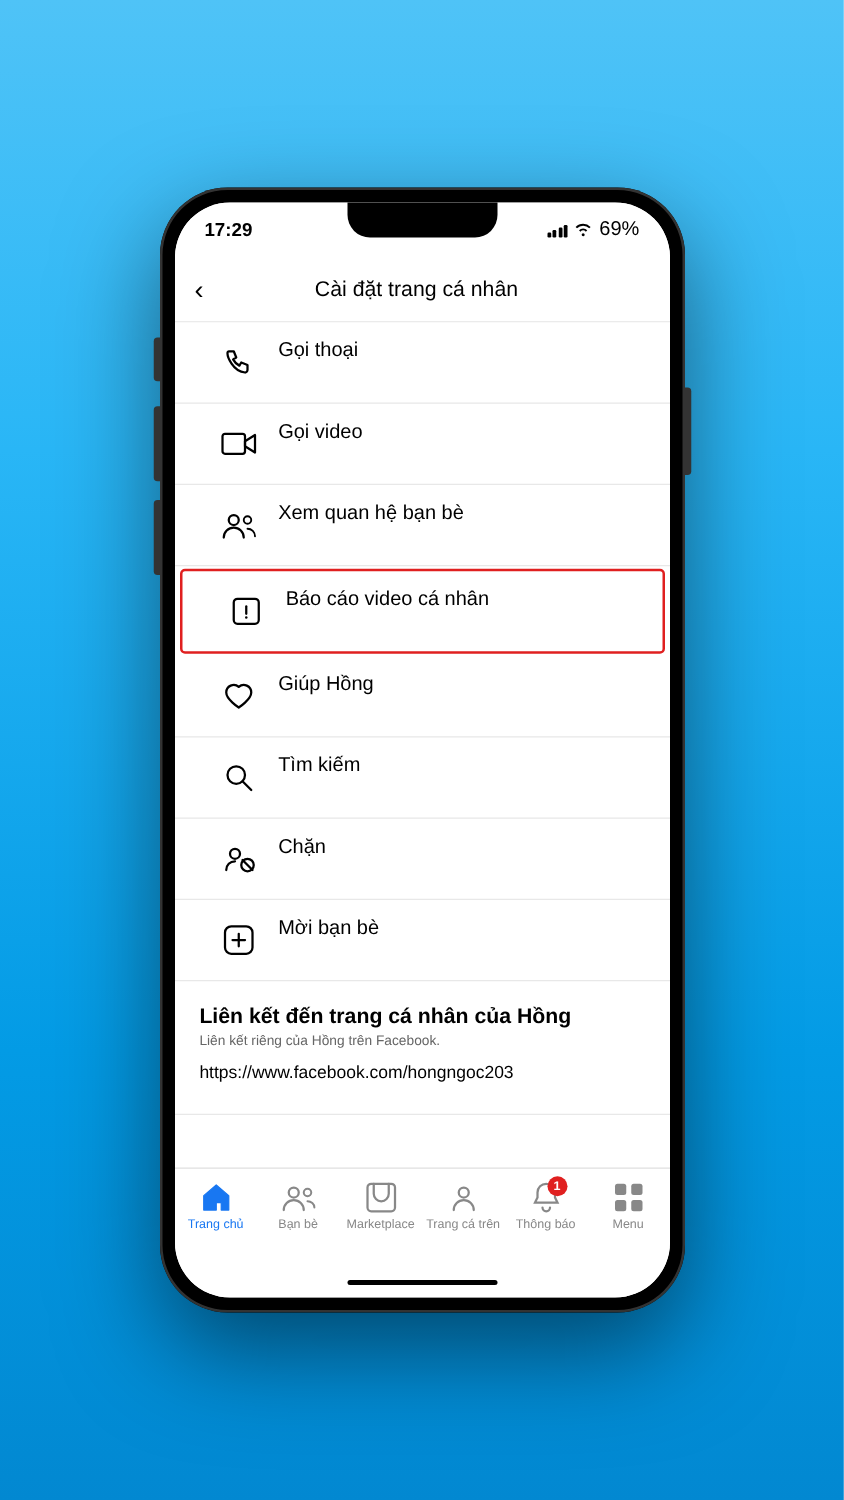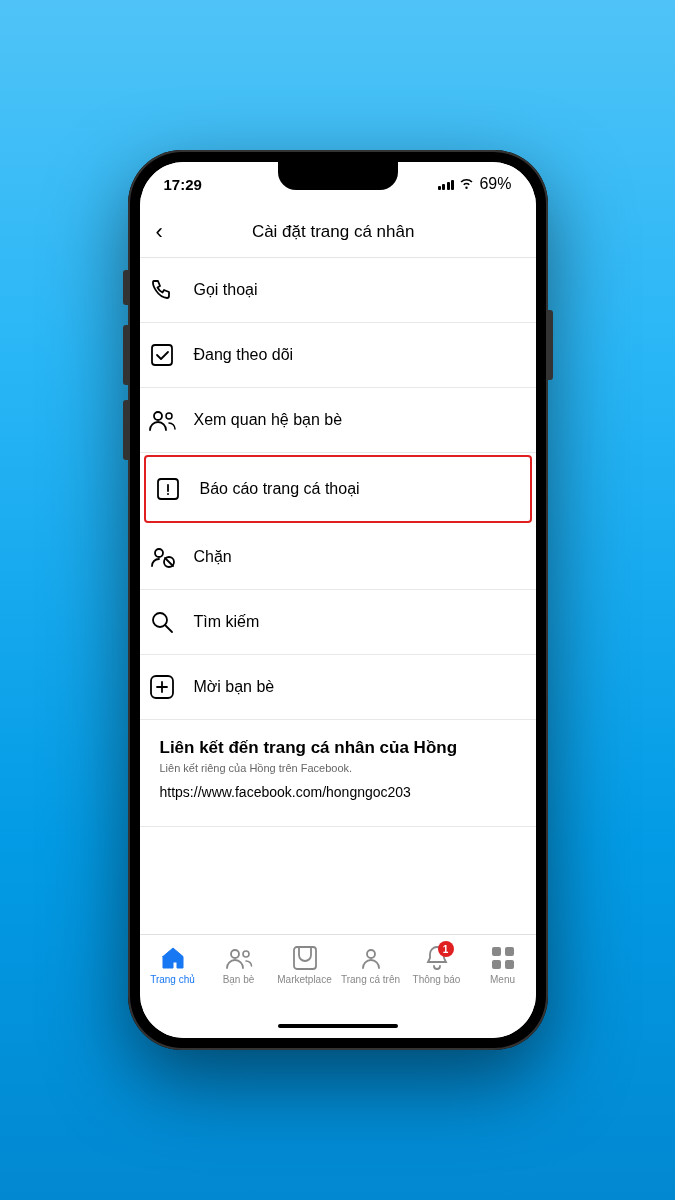--- a/index.html
+++ b/index.html
@@ -125,22 +125,21 @@
 
     
     .menu-list {
       flex: 1;
       overflow-y: auto;
       background: #fff;
     }
 
     .menu-item {
       display: flex;
-      align-items: center;
-      padding: 14px 4px;
+      padding: 14px 33px;
       border-bottom: 1px solid #e8e8e8;
       cursor: pointer;
       position: relative;
     }
 
     .menu-item.highlighted {
       border: 2.5px solid #e02020;
       margin: 2px 4px;
       border-radius: 4px;
     }
@@ -343,30 +342,30 @@
 
       <div class="menu-item">
         <div class="menu-icon">
           <svg width="26" height="26" viewBox="0 0 26 26" fill="none" stroke="#000" stroke-width="1.8">
             <path d="M5 4h4l2 5-2.5 1.5c1 2 3 4 5 5L15 13l5 2v4c0 1-1 2-2 2C8 20 4 8 4 6c0-1 0-2 1-2z" stroke-linecap="round" stroke-linejoin="round"></path>
           </svg>
         </div>
         <span class="menu-label">Gọi thoại</span>
       </div>
 
-
-      <div class="menu-item">
-        <div class="menu-icon">
-          <svg width="26" height="26" viewBox="0 0 26 26" fill="none" stroke="#000" stroke-width="1.8">
-            <rect x="3" y="3" width="20" height="20" rx="3"></rect>
-            <path d="M8 13l4 4 7-7" stroke-linecap="round" stroke-linejoin="round"></path>
-          </svg>
-        </div>
-        <span class="menu-label">Đang theo dõi</span>
-      </div>
+      <div class="menu-item">
+        <div class="menu-icon">
+          <svg width="28" height="22" viewBox="0 0 28 22" fill="none" stroke="#000" stroke-width="1.8">
+            <rect x="1" y="3" width="18" height="16" rx="2" stroke-linecap="round"></rect>
+            <path d="M19 9l8-5v14l-8-5V9z" stroke-linecap="round" stroke-linejoin="round"></path>
+          </svg>
+        </div>
+        <span class="menu-label">Gọi video</span>
+      </div>
+
 
       <div class="menu-item">
         <div class="menu-icon">
           <svg width="30" height="24" viewBox="0 0 30 24" fill="none" stroke="#000" stroke-width="1.8">
             <circle cx="11" cy="8" r="4"></circle>
             <path d="M3 22c0-4.4 3.6-8 8-8s8 3.6 8 8" stroke-linecap="round"></path>
             <circle cx="22" cy="8" r="3" stroke-width="1.5"></circle>
             <path d="M22 15c3.3 0 6 2.7 6 6" stroke-linecap="round" stroke-width="1.5"></path>
           </svg>
         </div>
@@ -374,44 +373,52 @@
       </div>
 
       <div class="menu-item highlighted">
         <div class="menu-icon">
           <svg width="26" height="26" viewBox="0 0 26 26" fill="none" stroke="#000" stroke-width="1.8">
             <rect x="3" y="3" width="20" height="20" rx="3"></rect>
             <line x1="13" y1="9" x2="13" y2="15" stroke-linecap="round"></line>
             <circle cx="13" cy="18" r="1" fill="#000" stroke="none"></circle>
           </svg>
         </div>
-        <span class="menu-label">Báo cáo trang cá thoại</span>
-      </div>
-
+        <span class="menu-label">Báo cáo video cá nhân</span>
+      </div>
+
+      <div class="menu-item">
+        <div class="menu-icon">
+          <svg width="26" height="24" viewBox="0 0 26 24" fill="none" stroke="#000" stroke-width="1.8">
+            <path d="M13 21s-10-6.5-10-12a6 6 0 0 1 10-4.5A6 6 0 0 1 23 9c0 5.5-10 12-10 12z" stroke-linecap="round" stroke-linejoin="round"></path>
+          </svg>
+        </div>
+        <span class="menu-label">Giúp Hồng</span>
+      </div>
+
+      <div class="menu-item">
+        <div class="menu-icon">
+          <svg width="26" height="26" viewBox="0 0 26 26" fill="none" stroke="#000" stroke-width="1.8">
+            <circle cx="11" cy="11" r="7"></circle>
+            <line x1="16" y1="16" x2="23" y2="23" stroke-linecap="round"></line>
+          </svg>
+        </div>
+        <span class="menu-label">Tìm kiếm</span>
+      </div>
 
       <div class="menu-item">
         <div class="menu-icon">
           <svg width="26" height="26" viewBox="0 0 26 26" fill="none" stroke="#000" stroke-width="1.8">
             <circle cx="10" cy="9" r="4"></circle>
             <path d="M3 22c0-4 3-7 7-7" stroke-linecap="round"></path>
             <circle cx="20" cy="18" r="5"></circle>
             <line x1="16" y1="14" x2="24" y2="22" stroke-linecap="round"></line>
           </svg>
         </div>
         <span class="menu-label">Chặn</span>
-      </div>
-
-      <div class="menu-item">
-        <div class="menu-icon">
-          <svg width="26" height="26" viewBox="0 0 26 26" fill="none" stroke="#000" stroke-width="1.8">
-            <circle cx="11" cy="11" r="7"></circle>
-            <line x1="16" y1="16" x2="23" y2="23" stroke-linecap="round"></line>
-          </svg>
-        </div>
-        <span class="menu-label">Tìm kiếm</span>
       </div>
 
       <div class="menu-item">
         <div class="menu-icon">
           <svg width="28" height="28" viewBox="0 0 28 28" fill="none" stroke="#000" stroke-width="1.8">
             <rect x="3" y="3" width="22" height="22" rx="5"></rect>
             <line x1="14" y1="9" x2="14" y2="19" stroke-linecap="round"></line>
             <line x1="9" y1="14" x2="19" y2="14" stroke-linecap="round"></line>
           </svg>
         </div>

